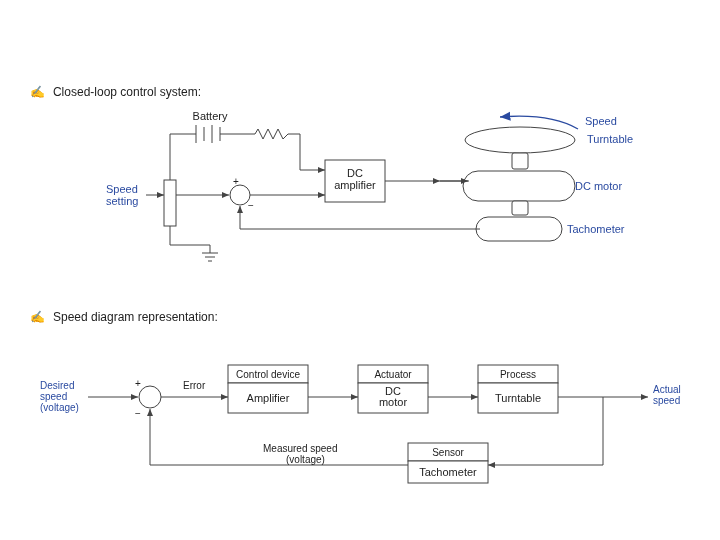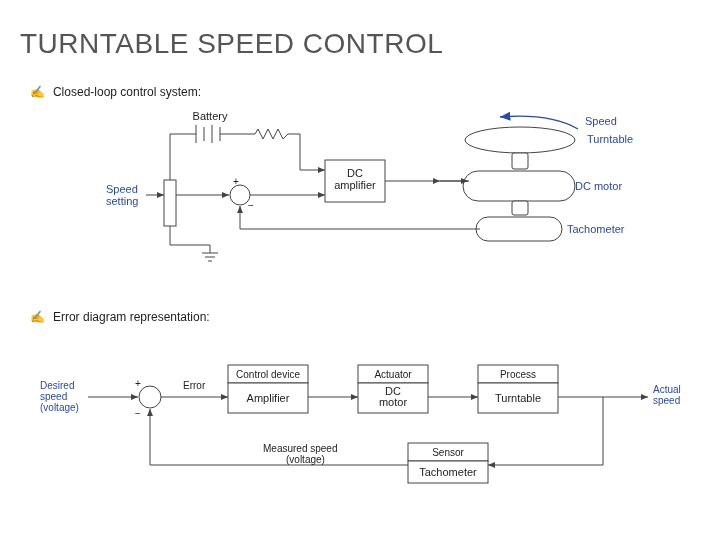--- a/index.html
+++ b/index.html
@@ -15,21 +15,20 @@
   .lbl{fill:#2a4aa0;font-size:11px}
   .lblk{fill:#2a4aa0;font-size:10px}
   .blk{fill:#222;font-size:11px}
   .blk10{fill:#222;font-size:10px}
   .sum{fill:#fff;stroke:#444;stroke-width:1}
 </style>
 </head>
 <body>
 <div class="page">
 
-<div class="title">TURNTABLE SPEED CONTROL</div>
 
 <div class="bullet" style="left:30px;top:85px">
   <span class="bmark">✍</span><span>Closed-loop control system:</span>
 </div>
 
 <svg width="560" height="190" style="position:absolute;left:100px;top:105px">
   <defs>
     <marker id="ah" markerWidth="8" markerHeight="8" refX="7" refY="3" orient="auto">
           <path d="M0,0 L7,3 L0,6 Z" fill="#444"></path>
         </marker>
@@ -87,21 +86,21 @@
   <text class="lbl" x="467" y="128">Tachometer</text>
 
   <path class="bluearrow" d="M478 24 Q 450 8 400 12"></path>
   <text class="lbl" x="485" y="20">Speed</text>
 
   <line class="line" x1="380" y1="124" x2="140" y2="124"></line>
   <line class="arrow" x1="140" y1="124" x2="140" y2="101"></line>
 </svg>
 
 <div class="bullet" style="left:30px;top:310px">
-  <span class="bmark">✍</span><span>Error diagram representation:</span>
+  <span class="bmark">✍</span><span>Speed diagram representation:</span>
 </div>
 
 <svg width="660" height="180" style="position:absolute;left:38px;top:335px">
 
   <text x="2" y="54" class="lblk"><tspan x="2" dy="0">Desired</tspan><tspan x="2" dy="11">speed</tspan><tspan x="2" dy="11">(voltage)</tspan></text>
   <line class="arrow" x1="50" y1="62" x2="100" y2="62"></line>
 
   <circle class="sum" cx="112" cy="62" r="11"></circle>
   <text x="97" y="52" class="blk10">+</text>
   <text x="97" y="82" class="blk10">−</text>

